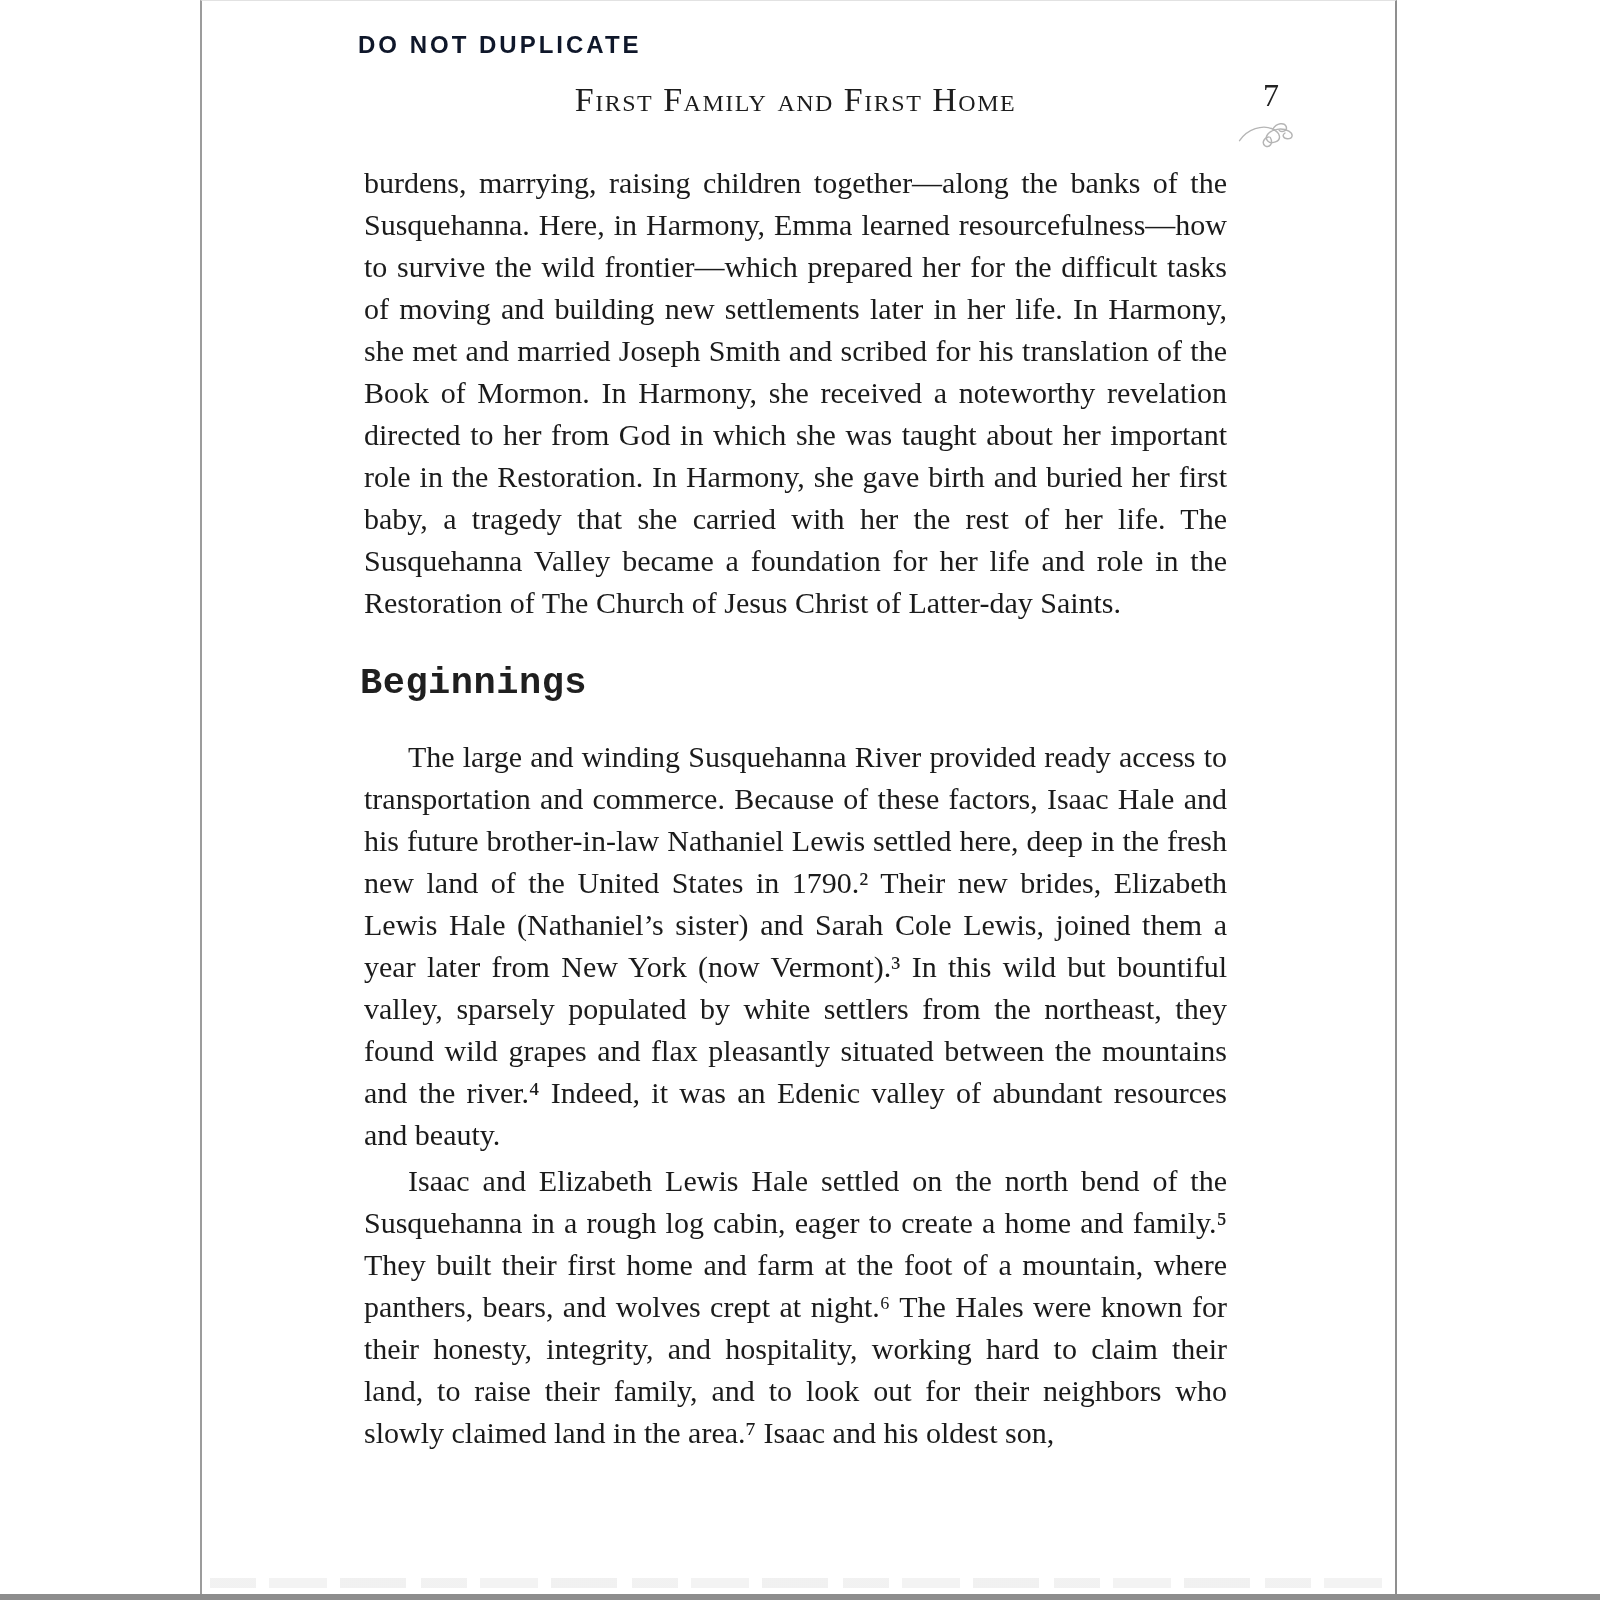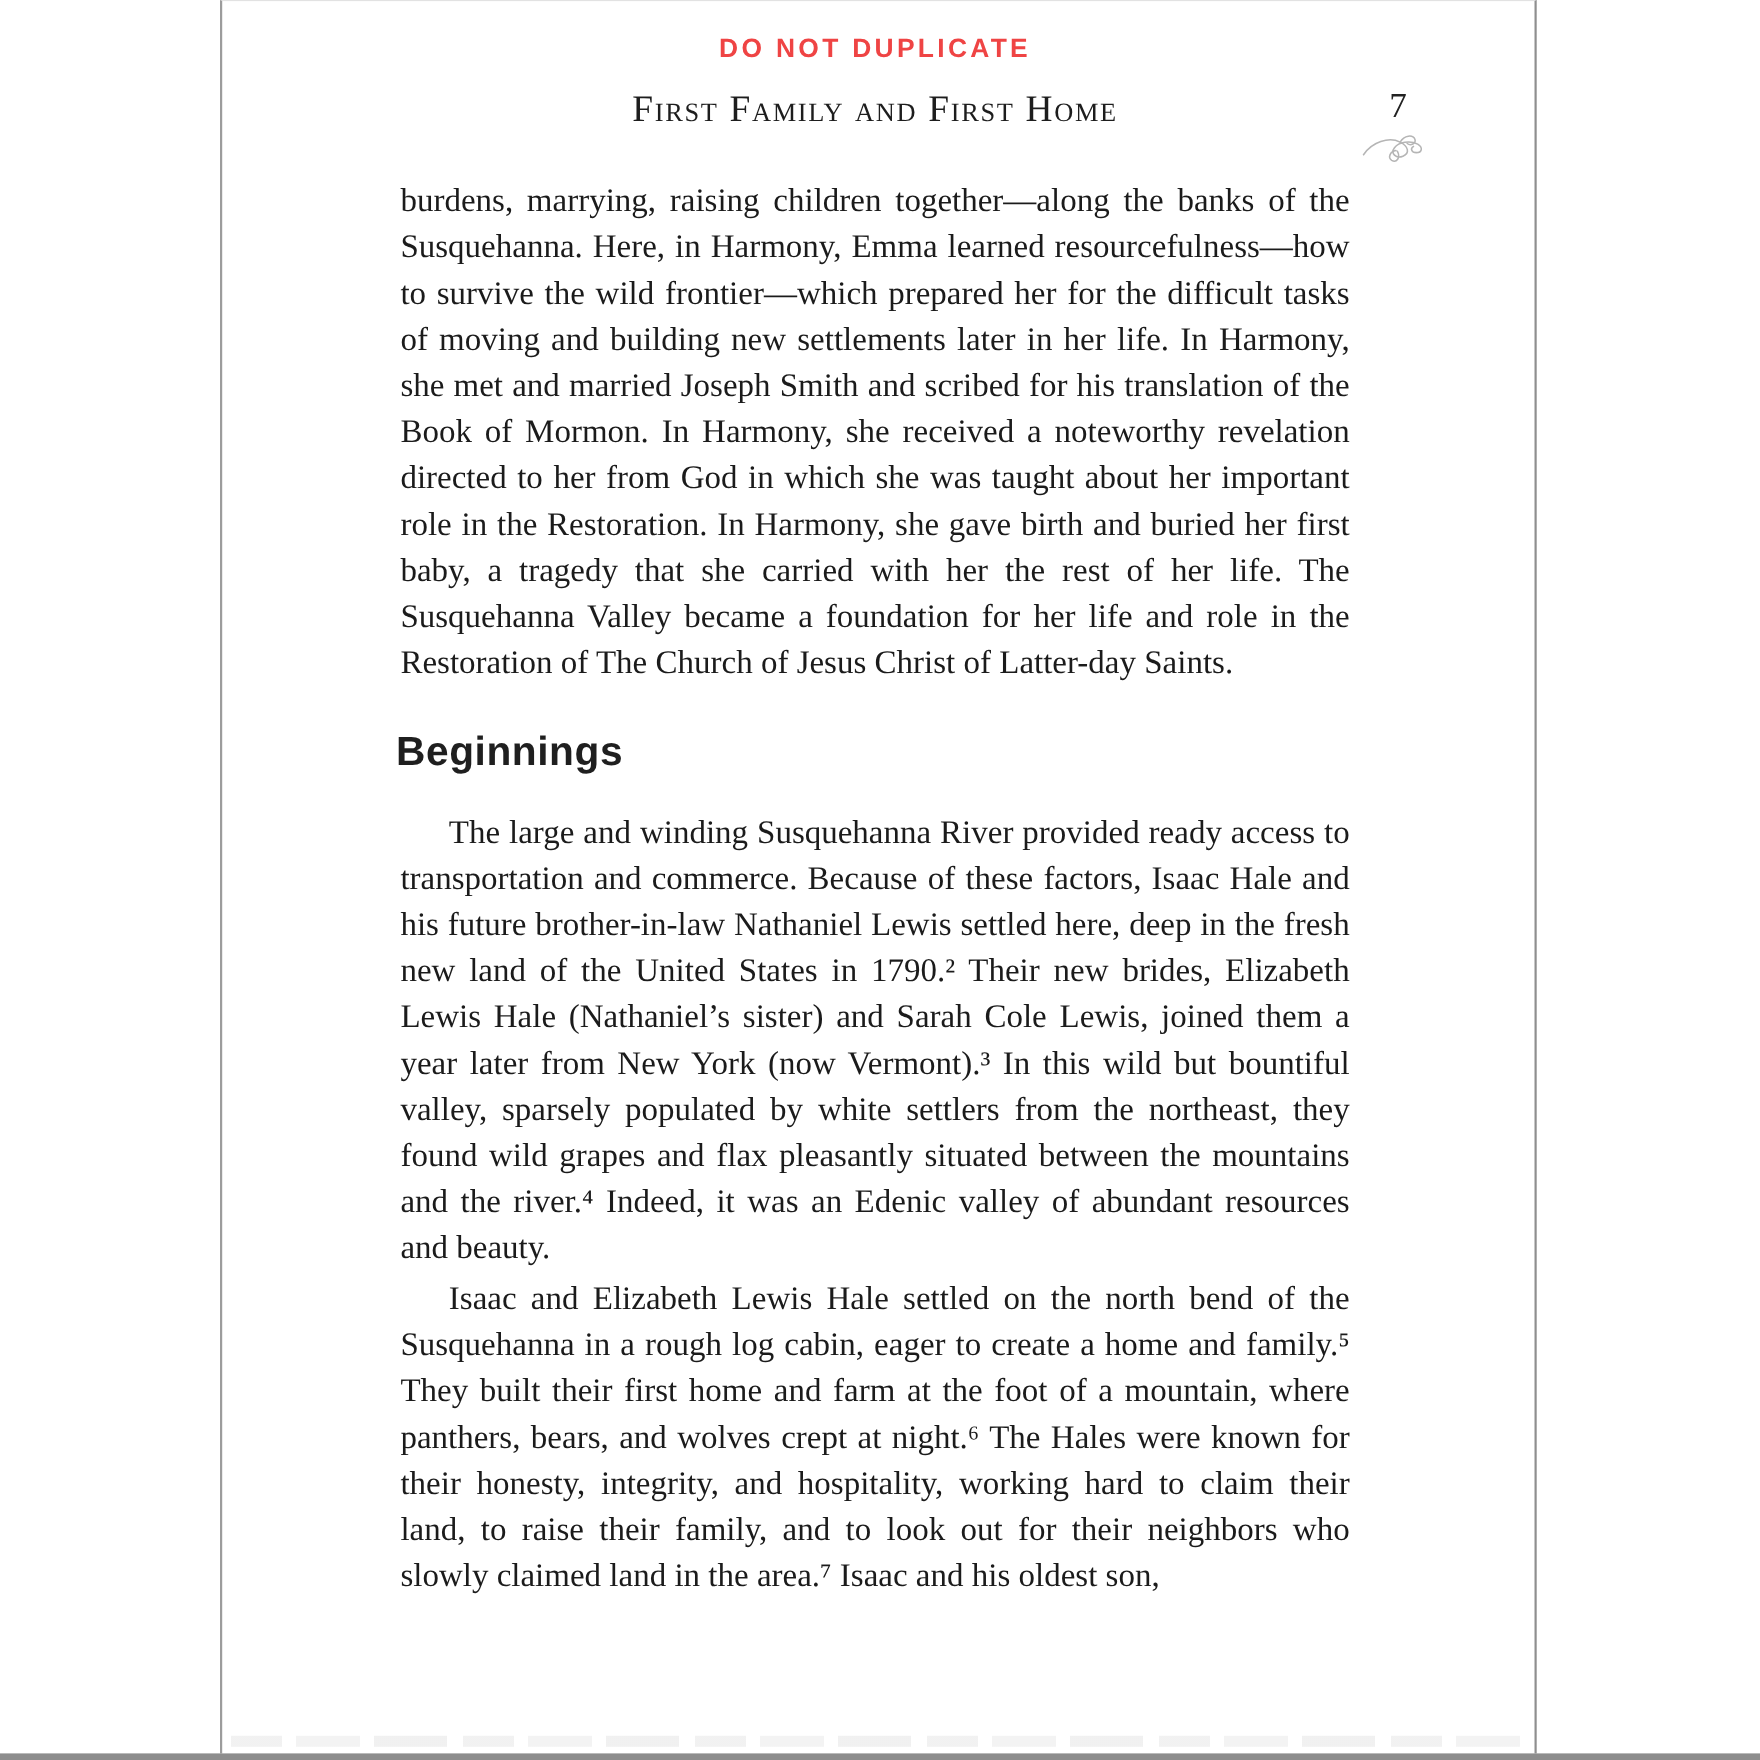--- a/index.html
+++ b/index.html
@@ -23,26 +23,25 @@
     background: #ffffff;
     border-left: 2px solid #9c9c9c;
     border-right: 2px solid #8f8f8f;
     border-top: 1px solid #e2e2e2;
     box-sizing: border-box;
   }
   .watermark {
     position: absolute;
     left: 156px;
     width: 875px;
-    text-align: center;
     font-family: "Liberation Sans", "DejaVu Sans", sans-serif;
     font-weight: bold;
     font-size: 24px;
     letter-spacing: 3px;
-    color: #ef4444;
+    color: #0f172a;
     white-space: nowrap;
   }
   .watermark-top { top: 30px; }
   .watermark-bottom { top: 1506px; }
   .running-head {
     position: absolute;
     top: 80px;
     left: 156px;
     width: 875px;
     text-align: center;
@@ -74,21 +73,21 @@
     left: 158px;
     width: 871px;
     font-size: 30px;
     line-height: 42px;
     color: #1b1b1b;
     text-align: justify;
   }
   .para { margin: 4px; }
   .para.indented { text-indent: 44px; }
   .section-heading {
-    font-family: Liberation Sans, sans-serif;
+    font-family: Liberation Mono, monospace;
     font-weight: 600;
     font-size: 37px;
     line-height: 46px;
     color: #1f1f1f;
     letter-spacing: 0.5px;
     text-align: left;
     margin: 36px 0 30px 0;
   }
   .ghost-row {
     position: absolute;

